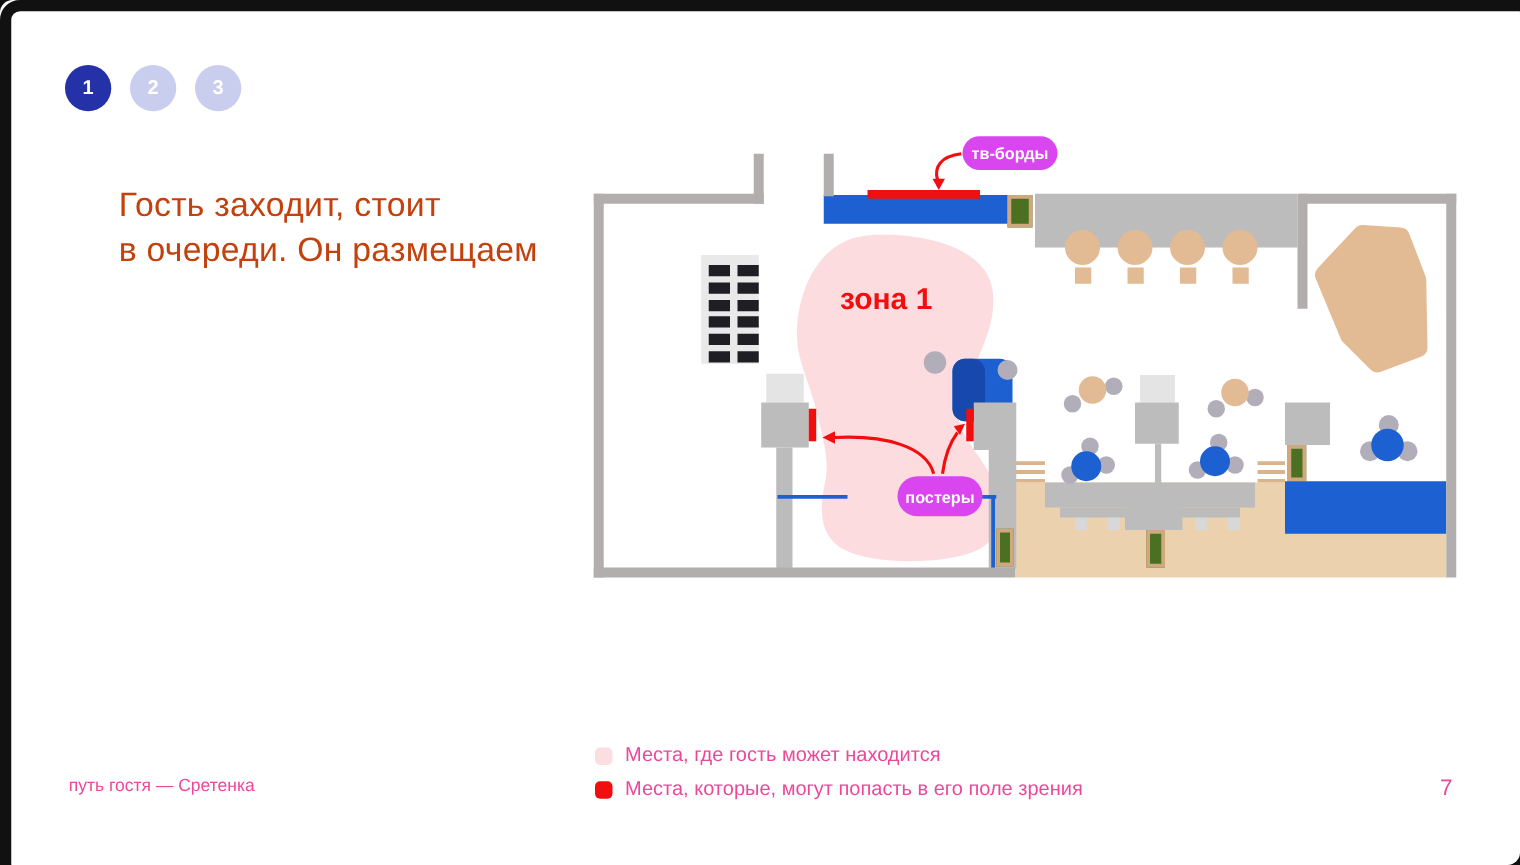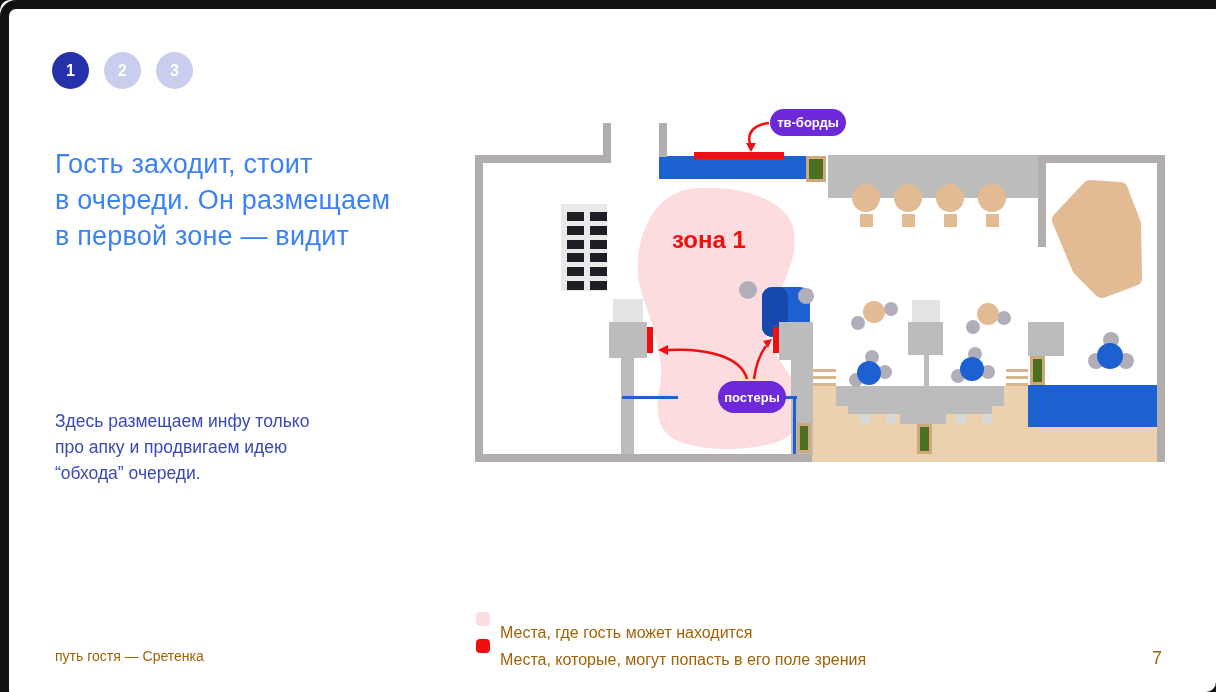--- a/index.html
+++ b/index.html
@@ -12,23 +12,23 @@
   .abs{position:absolute;}
   .circle{border-radius:50%;}
 
   
   .step{width:37px;height:37px;border-radius:50%;display:flex;align-items:center;justify-content:center;
         color:#fff;font-weight:bold;font-size:16px;}
   .step.active{background:#2531a8;}
   .step.idle{background:#c9cdee;}
 
   
-  .heading{color:#3b82f6;font-size:27px;line-height:36px;letter-spacing:.2px;}
+  .heading{color:#c2410c;font-size:27px;line-height:36px;letter-spacing:.2px;margin-left:40px;}
   .note{color:#3a49b8;font-size:17.5px;line-height:26px;}
-  .lavender{color:#a16207;margin-top:28px;}
+  .lavender{color:#ec4899;}
   .footer-title{font-size:14px;}
   .legend-label{font-size:16px;}
   .page-num{font-size:18px;}
 
   
   .c-wall{background:#b3aeae;}
   .c-gray{background:#bcbcbc;}
   .c-lgray{background:#e4e4e4;}
   .c-llgray{background:#d8d8d8;}
   .c-blue{background:#1c60d2;}
@@ -36,21 +36,21 @@
   .c-tan{background:#e2bb94;}
   .c-floor{background:#ebd1ae;}
   .c-red{background:#f10e0e;}
   .c-pgray{background:#b1aeba;}
   .plant{background:#4b7022;border:3px solid #cfa87e;box-sizing:border-box;}
   .stripes{background:repeating-linear-gradient(to bottom,#d9b48c 0 3px,#ffffff 3px 7px);}
 
   .locker{background:#e9e9e9;display:grid;grid-template-columns:repeat(2,17px);gap:4px 6px;padding:8px 0 0 6px;box-sizing:border-box;}
   .locker span{width:17px;height:9px;background:#1e1e24;display:block;}
 
-  .pill{background:#6d28d9;color:#fff;font-weight:bold;font-size:13px;display:flex;align-items:center;justify-content:center;}
+  .pill{background:#d946ef;color:#fff;font-weight:bold;font-size:13px;display:flex;align-items:center;justify-content:center;}
   .zone-label{color:#f10e0e;font-weight:bold;font-size:24px;}
 
   .legend-swatch{width:14px;height:14px;border-radius:4px;}
   svg{position:absolute;left:0;top:0;}
 </style>
 </head>
 <body>
 
 <div class="slide">
 
@@ -60,26 +60,20 @@
   <div class="abs step idle" style="left:104px;top:52px;">
       <span>2</span>
     </div>
   <div class="abs step idle" style="left:156px;top:52px;">
       <span>3</span>
     </div>
 
   <div class="abs heading" style="left:55px;top:146px;">
     <div>Гость заходит, стоит</div>
     <div>в очереди. Он размещаем</div>
-    <div>в первой зоне — видит</div>
-  </div>
-  <div class="abs note" style="left:55px;top:408px;">
-    <div>Здесь размещаем инфу только</div>
-    <div>про апку и продвигаем идею</div>
-    <div>“обхода” очереди.</div>
   </div>
 
   <div class="abs" style="left:0;top:0;width:1216px;height:692px;">
 
     <svg width="1216" height="692" viewBox="0 0 1216 692">
       <path fill="#fcdcdf" d="M 698,188 C 748,186 790,202 794,232 C 797,255 788,272 782,288 C 774,306 766,312 766,328
            C 766,346 778,356 790,376 C 804,400 806,428 782,440 C 756,452 700,452 676,440
            C 654,429 656,405 660,386 C 664,368 658,350 654,332 C 650,314 643,300 639,282
            C 633,254 645,190 698,188 Z"></path>
       <polygon fill="#e2bb94" stroke="#e2bb94" stroke-width="16" stroke-linejoin="round" points="1090,188 1120,190 1133,224 1134,278 1102,290 1080,268 1060,220"></polygon>

